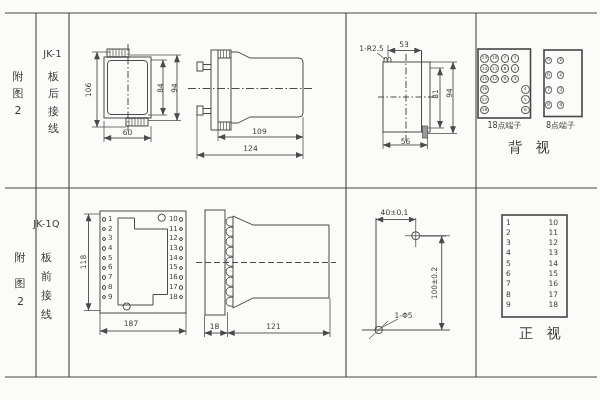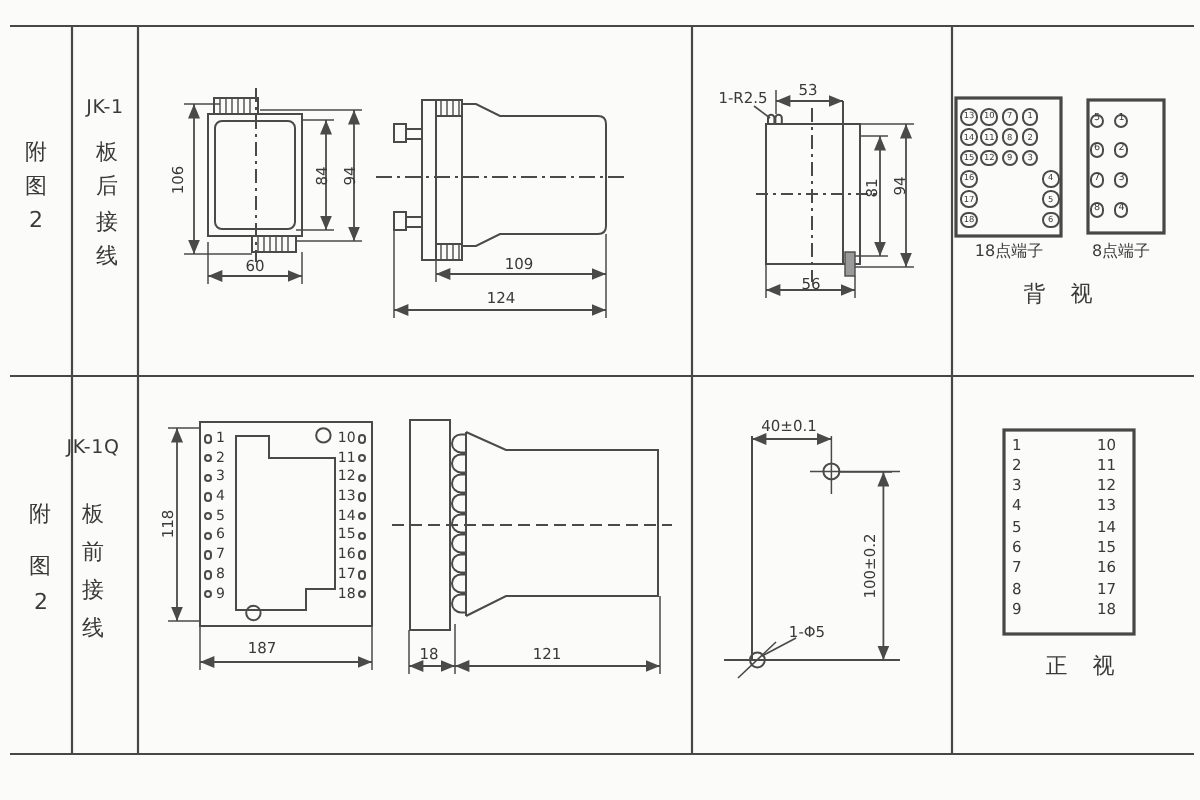--- a/index.html
+++ b/index.html
@@ -5,21 +5,21 @@
   *{box-sizing:border-box;margin:0;padding:0}
   html,body{width:600px;height:400px}
   body{font-family:"DejaVu Sans","Liberation Sans",sans-serif;background:#ffffff}
   .sheet{position:relative;width:600px;height:400px;background:#fbfbf9;color:#333;overflow:hidden}
   svg.art{position:absolute;left:0;top:0}
   .lbl{position:absolute;transform:translate(-50%,-50%);font-size:7.5px;color:#3a3a3a;white-space:nowrap;line-height:1}
   .lbl.rot{transform:translate(-50%,-50%) rotate(-90deg)}
   .lbl.cn{font-size:11px}
   .lbl.model{font-size:9.5px;letter-spacing:.3px}
   .lbl.tlabel{font-size:8px}
-  .lbl.view{font-size:11px;word-spacing:7px;letter-spacing:1px}
+  .lbl.view{font-size:14px;word-spacing:7px;letter-spacing:1px}
   .rep{position:absolute}
   .rep>span{position:absolute;display:flex;align-items:center;justify-content:center;line-height:1;color:#3a3a3a}
   .t18>span{width:8.6px;height:8.6px;border:1px solid #4a4a4a;border-radius:50%;font-size:4.2px;background:#fbfbf9}
   .t8>span{width:7.4px;height:7.4px;border:1px solid #4a4a4a;border-radius:50%;font-size:4.8px;background:#fbfbf9}
   .plist>span{height:9.4px;font-size:7px}
   .plist .dot{width:4.4px;height:4.4px;border:0.9px solid #4a4a4a;border-radius:50%;display:inline-block;flex:none}
   .plist b{font-weight:normal}
   .pl>span{gap:1.5px}
   .pr>span{width:25.2px;justify-content:flex-end;gap:1px}
   .pr b{display:inline-block;width:16px;text-align:right}

